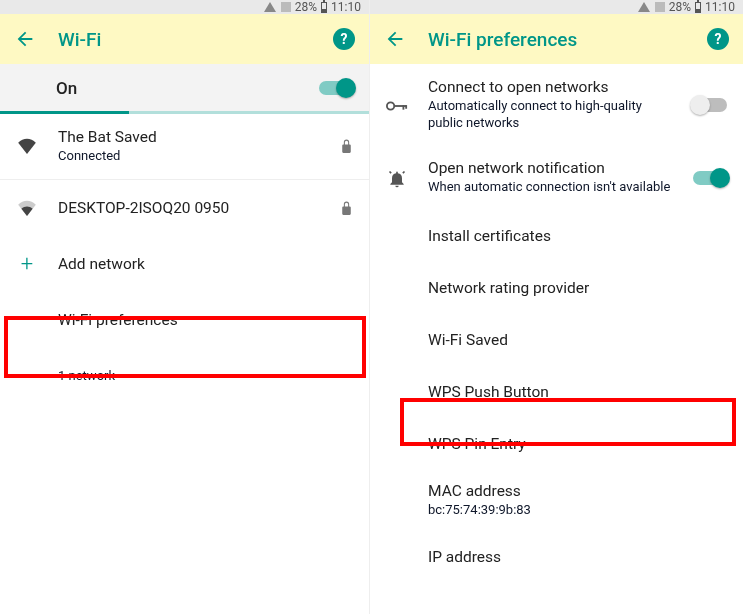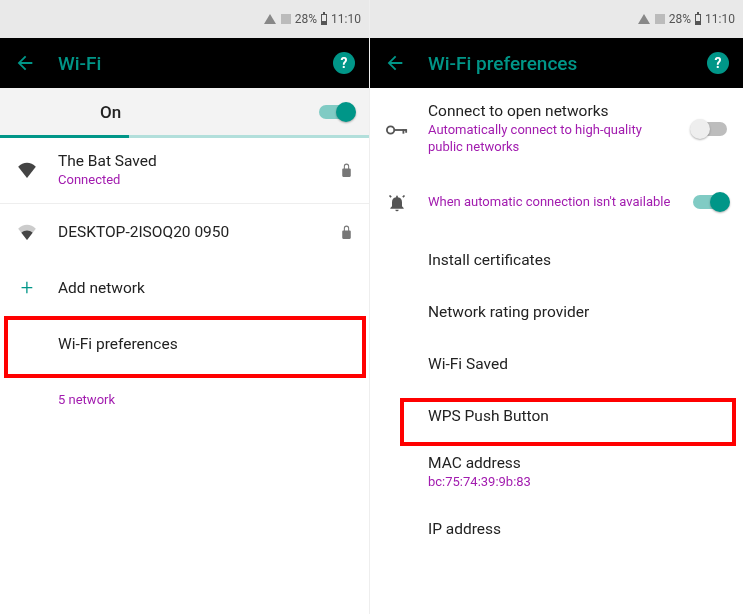--- a/index.html
+++ b/index.html
@@ -16,21 +16,21 @@
     display: flex;
     flex-direction: column;
     position: relative;
     overflow: hidden;
   }
   .screen-left { width: 370px; border-right: 1px solid #eee; }
   .screen-right { width: 373px; }
 
   
   .statusbar {
-    height: 38px;
+    height: 14px;
     background: #e9e9e9;
     display: flex;
     align-items: center;
     justify-content: flex-end;
     padding: 0 8px;
     font-size: 12px;
     color: #555;
     gap: 4px;
   }
   .statusbar .tri {
@@ -54,21 +54,21 @@
     content: ""; position: absolute; bottom: 0; left: 0; width: 100%; height: 28%; background: #555;
   }
 
   
   .appbar {
     height: 50px;
     display: flex;
     align-items: center;
     padding: 0 14px;
     gap: 22px;
-    background: #000000;
+    background: #fef9c3;
   }
   .appbar .title {
     color: #009688;
     font-size: 19px;
     font-weight: 500;
     flex: 1;
   }
   .back-arrow svg, .help-icon svg { display: block; }
   .help-circle {
     width: 22px; height: 22px; border-radius: 50%;
@@ -94,21 +94,20 @@
     right:0;
     bottom:-3px;
     height:3px;
     background:#b2dfdb;
   }
   .onrow .onlabel {
     flex: 1;
     font-size: 17px;
     color: #222;
     font-weight: 500;
-    margin-left: 44px;
   }
 
   
   .toggle {
     width: 34px; height: 14px; border-radius: 7px;
     position: relative;
   }
   .toggle .knob {
     position: absolute; top: -3px; width: 20px; height: 20px; border-radius: 50%;
     box-shadow: 0 1px 2px rgba(0,0,0,.3);
@@ -127,21 +126,21 @@
     min-height: 56px;
     background:#fff;
   }
   .row + .row { }
   .row .lead {
     width: 22px; display: flex; align-items: center; justify-content: center;
     color: #555;
   }
   .row .body { flex: 1; }
   .row .label { font-size: 15.5px; color: #222; }
-  .row .sub { font-size: 13px; color: #a21caf; margin-top: 2px; line-height: 1.3; }
+  .row .sub { font-size: 13px; color: #0f172a; margin-top: 2px; line-height: 1.3; }
   .row .trail { color: #777; display:flex; align-items:center; }
   .indent .lead { visibility: hidden; }
   .divider { height: 1px; background: #eee; margin: 0; }
 
   
   .redbox {
     position: absolute;
     border: 4px solid #ff0000;
     pointer-events: none;
     z-index: 50;
@@ -233,21 +232,21 @@
   <div class="row indent" id="wifi-pref-row">
     <div class="lead"></div>
     <div class="body">
       <div class="label">Wi-Fi preferences</div>
     </div>
   </div>
 
   <div class="row indent">
     <div class="lead"></div>
     <div class="body">
-      <div class="sub">5 network</div>
+      <div class="sub">1 network</div>
     </div>
   </div>
 
   <div class="redbox" style="left:4px; top:316px; width:362px; height:62px;"></div>
 </div>
 
 <div class="screen screen-right">
   <div class="statusbar">
     <div class="tri"></div>
     <div class="sq"></div>
@@ -287,20 +286,21 @@
   </div>
 
   <div class="row two-line">
     <div class="lead">
       <svg width="20" height="20" viewBox="0 0 24 24">
           <path fill="#555" d="M12 22a2 2 0 0 0 2-2h-4a2 2 0 0 0 2 2zm6-6V11a6 6 0 0 0-5-5.9V4a1 1 0 1 0-2 0v1.1A6 6 0 0 0 6 11v5l-2 2v1h16v-1z"></path>
           <path fill="#555" d="M19 5l2-2M5 5L3 3" stroke="#555" stroke-width="2"></path>
         </svg>
     </div>
     <div class="body">
+      <div class="label">Open network notification</div>
       <div class="sub">When automatic connection isn't available</div>
     </div>
     <div class="trail">
       <div class="toggle on">
           <div class="knob"></div>
         </div>
     </div>
   </div>
 
   <div class="row indent">
@@ -324,20 +324,26 @@
     </div>
   </div>
 
   <div class="row indent" id="wps-row">
     <div class="lead"></div>
     <div class="body">
       <div class="label">WPS Push Button</div>
     </div>
   </div>
 
+  <div class="row indent">
+    <div class="lead"></div>
+    <div class="body">
+      <div class="label">WPS Pin Entry</div>
+    </div>
+  </div>
 
   <div class="row indent">
     <div class="lead"></div>
     <div class="body">
       <div class="label">MAC address</div>
       <div class="sub">bc:75:74:39:9b:83</div>
     </div>
   </div>
 
   <div class="row indent">

